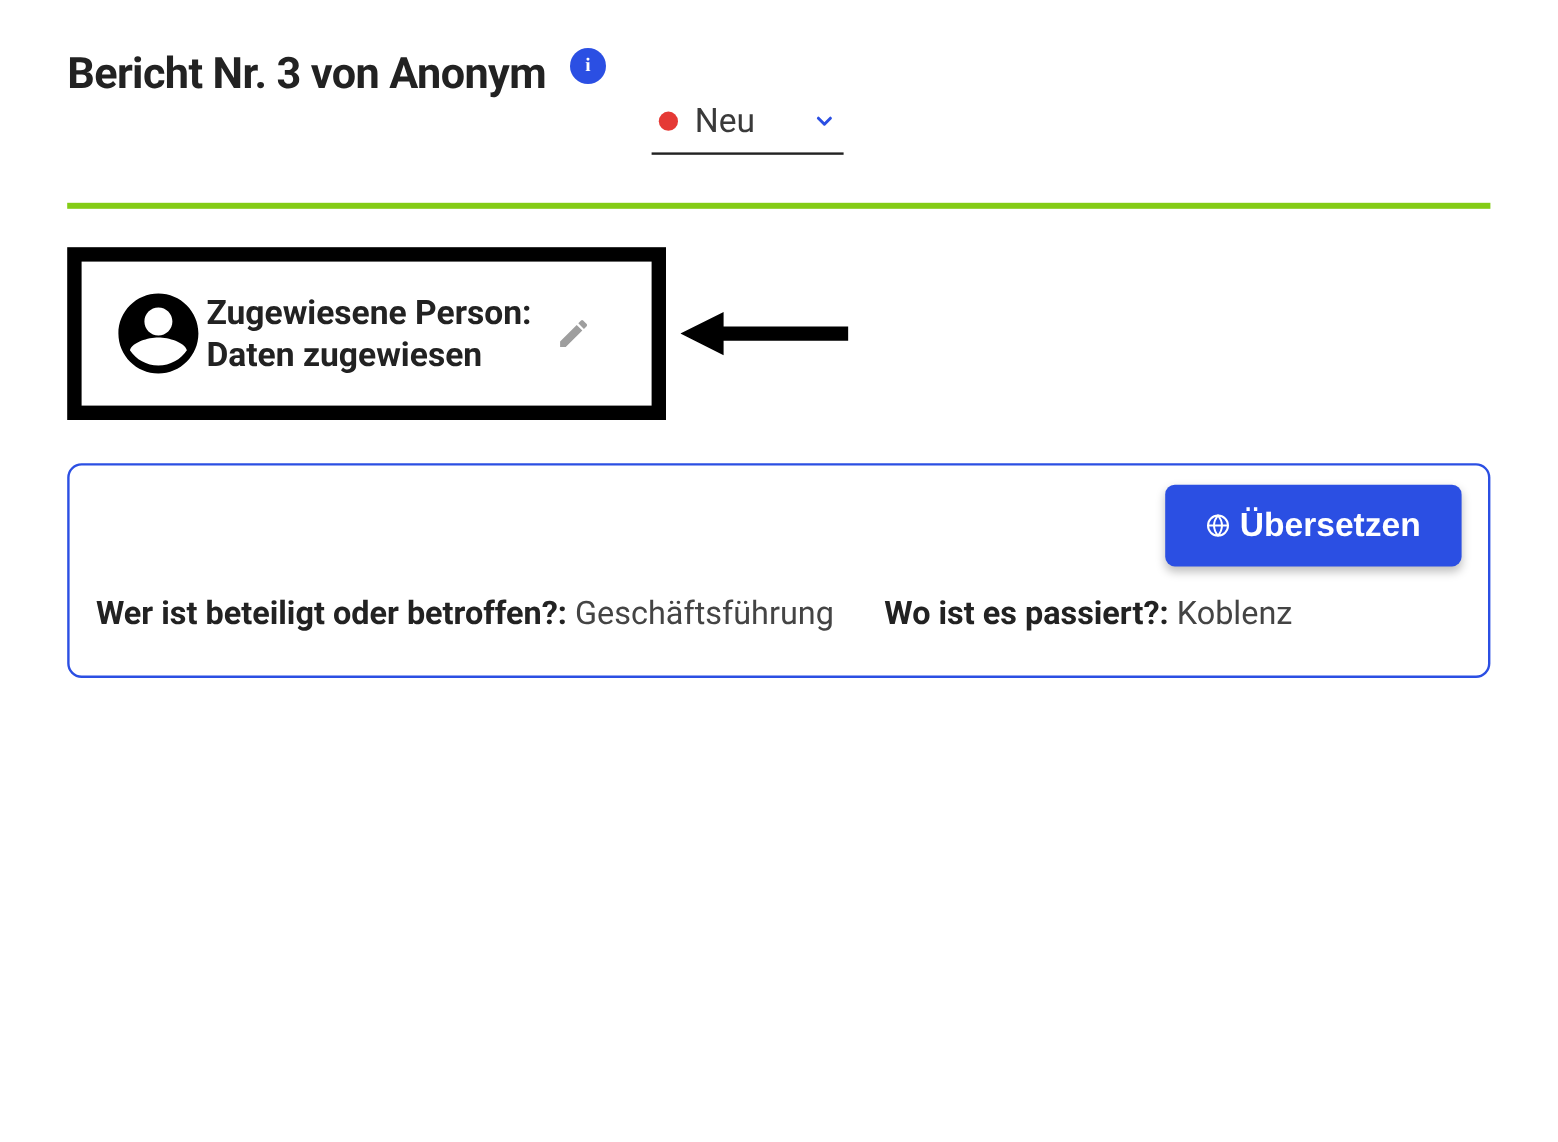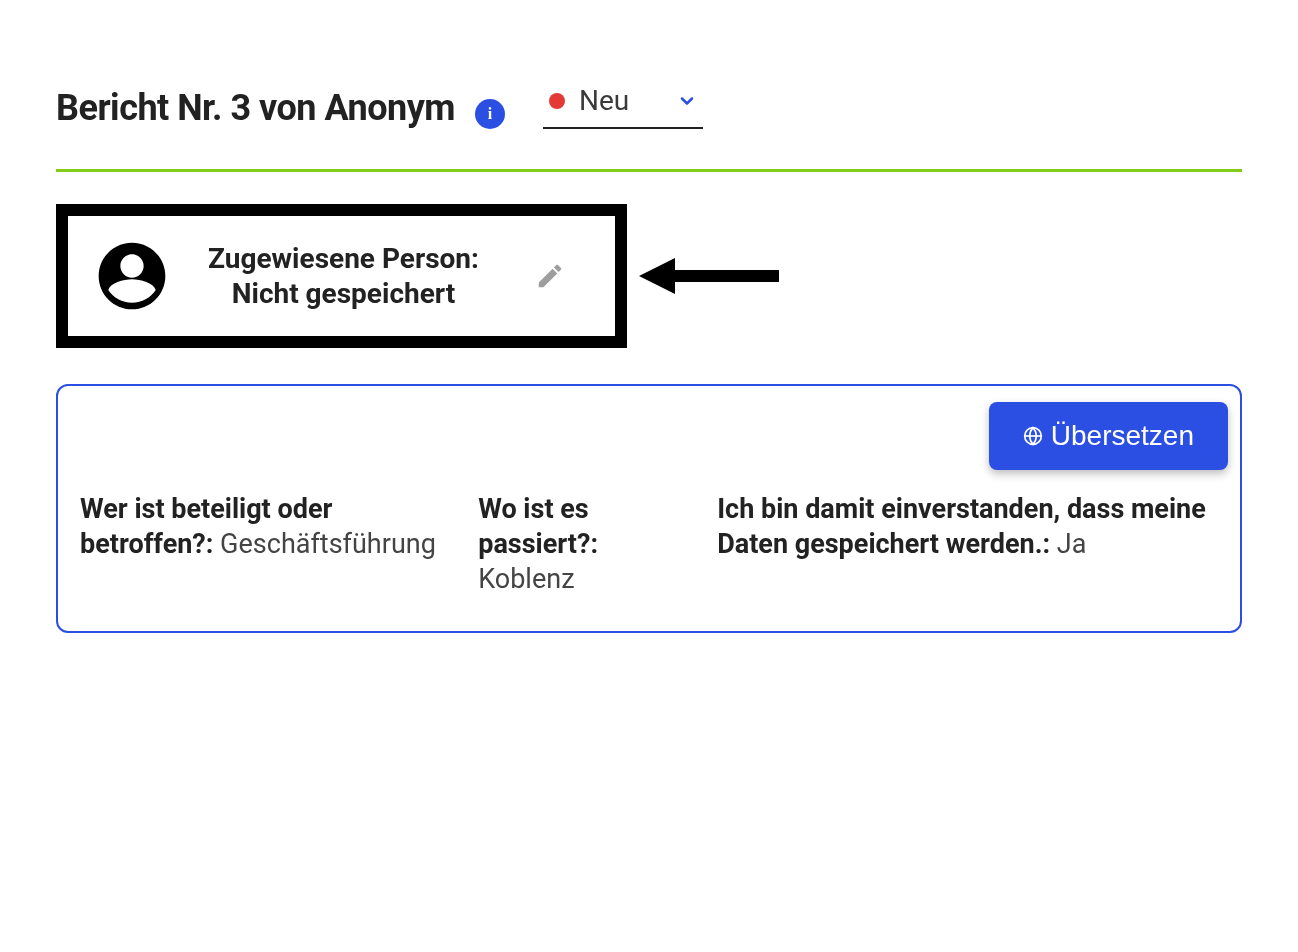--- a/index.html
+++ b/index.html
@@ -8,24 +8,24 @@
       padding: 0;
     }
     body {
       font-family: -apple-system, BlinkMacSystemFont, "Segoe UI", Roboto, Helvetica, Arial, sans-serif;
       background: #fff;
       padding: 40px 56px;
       color: #222;
     }
     .header-row {
       display: flex;
-      align-items: flex-end;
+      align-items: flex-start;
       gap: 20px;
       padding-bottom: 40px;
-      border-bottom: 3px solid #84cc16;
+      border-bottom: 5px solid #84cc16;
       margin-bottom: 32px;
     }
     .page-title {
       font-size: 36px;
       font-weight: 700;
       color: #222;
       letter-spacing: -0.5px;
     }
     .info-badge {
       width: 30px;
@@ -75,23 +75,21 @@
     .assigned-wrapper {
       position: relative;
       margin-bottom: 36px;
       width: fit-content;
     }
     .assigned-box {
       border: 12px solid #000;
       padding: 20px 50px 20px 24px;
       display: flex;
       align-items: center;
-      gap: 36px;
       background: #fff;
-      text-align: center;
     }
     .avatar-icon svg {
       width: 80px;
       height: 80px;
       display: block;
     }
     .assigned-text {
       display: flex;
       flex-direction: column;
       gap: 2px;
@@ -130,28 +128,28 @@
     }
     .details-card {
       border: 2px solid #2b4fe3;
       border-radius: 12px;
       padding: 20px 22px 34px 22px;
       position: relative;
     }
     .translate-btn {
       position: absolute;
       top: 16px;
-      right: 12px;
+      right: 22px;
       background: #2b4fe3;
       color: #fff;
       border: none;
       border-radius: 8px;
       padding: 18px 34px;
       font-size: 28px;
-      font-weight: 400;
+      font-weight: 700;
       display: flex;
       align-items: center;
       gap: 8px;
       cursor: pointer;
       box-shadow: 0 4px 8px rgba(0,0,0,0.25);
     }
     .globe-icon svg {
       width: 20px;
       height: 20px;
       display: block;
@@ -196,21 +194,21 @@
 
 <div class="assigned-wrapper">
   <div class="assigned-box">
     <span class="avatar-icon">
       <svg viewBox="0 0 24 24">
           <path fill="#000" d="M12 2C6.48 2 2 6.48 2 12s4.48 10 10 10 10-4.48 10-10S17.52 2 12 2zm0 3.5c1.93 0 3.5 1.57 3.5 3.5S13.93 12.5 12 12.5 8.5 10.93 8.5 9 10.07 5.5 12 5.5zM12 20c-2.97 0-5.58-1.52-7.12-3.82.62-2.02 4.52-3.18 7.12-3.18 2.59 0 6.5 1.16 7.12 3.18C17.58 18.48 14.97 20 12 20z"></path>
         </svg>
     </span>
     <div class="assigned-text">
       <span class="assigned-label">Zugewiesene Person:</span>
-      <span class="assigned-value">Nicht gespeichert</span>
+      <span class="assigned-value">Daten zugewiesen</span>
     </div>
     <span class="edit-pencil">
       <svg viewBox="0 0 24 24">
           <path d="M3 17.25V21h3.75L17.81 9.94l-3.75-3.75L3 17.25zM20.71 7.04a.996.996 0 0 0 0-1.41l-2.34-2.34a.996.996 0 0 0-1.41 0l-1.83 1.83 3.75 3.75 1.83-1.83z"></path>
         </svg>
     </span>
   </div>
   <span class="arrow-pointer">
     <svg viewBox="0 0 140 40">
       <polygon fill="#000" points="0,20 36,2 36,14 140,14 140,26 36,26 36,38"></polygon>
@@ -232,18 +230,14 @@
 
   <div class="detail-list">
     <div class="detail-row">
       <span class="detail-label">Wer ist beteiligt oder betroffen?:</span>
       <span class="detail-value">Geschäftsführung</span>
     </div>
     <div class="detail-row">
       <span class="detail-label">Wo ist es passiert?:</span>
       <span class="detail-value">Koblenz</span>
     </div>
-    <div class="detail-row">
-      <span class="detail-label">Ich bin damit einverstanden, dass meine Daten gespeichert werden.:</span>
-      <span class="detail-value">Ja</span>
-    </div>
   </div>
 </div>
 
 </body></html>

